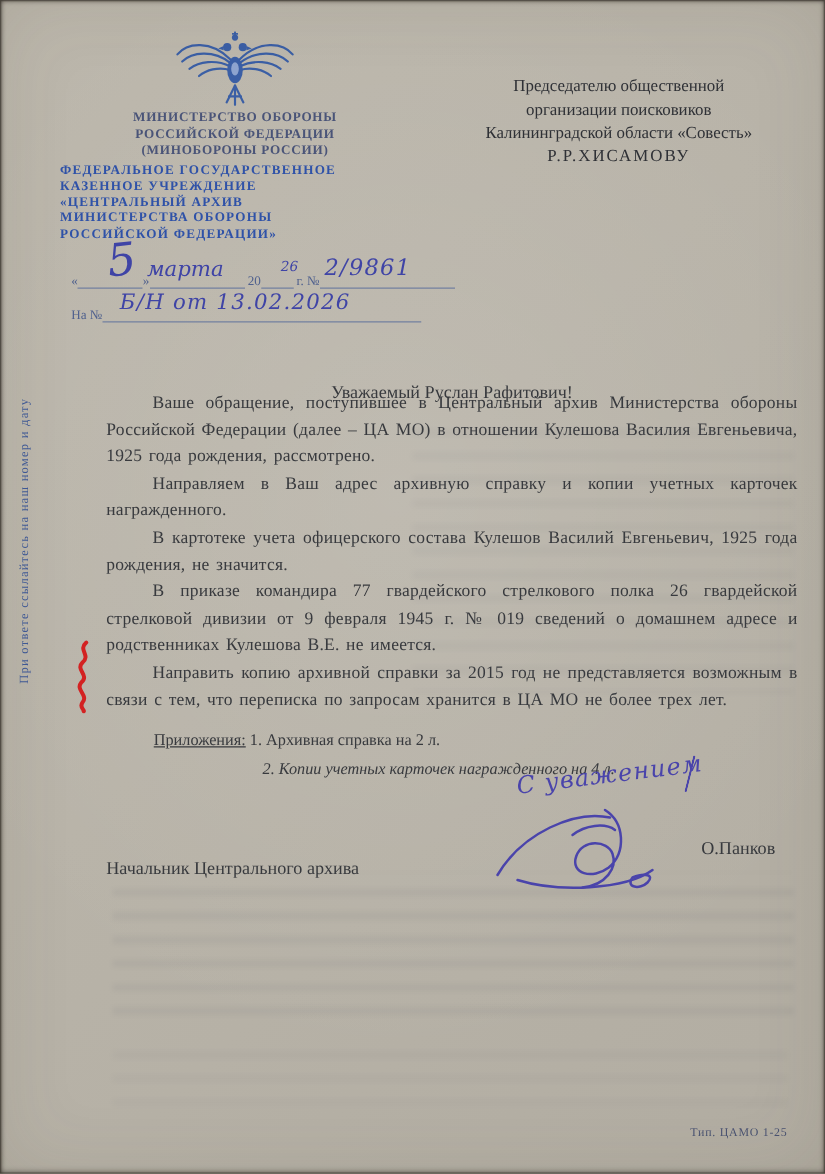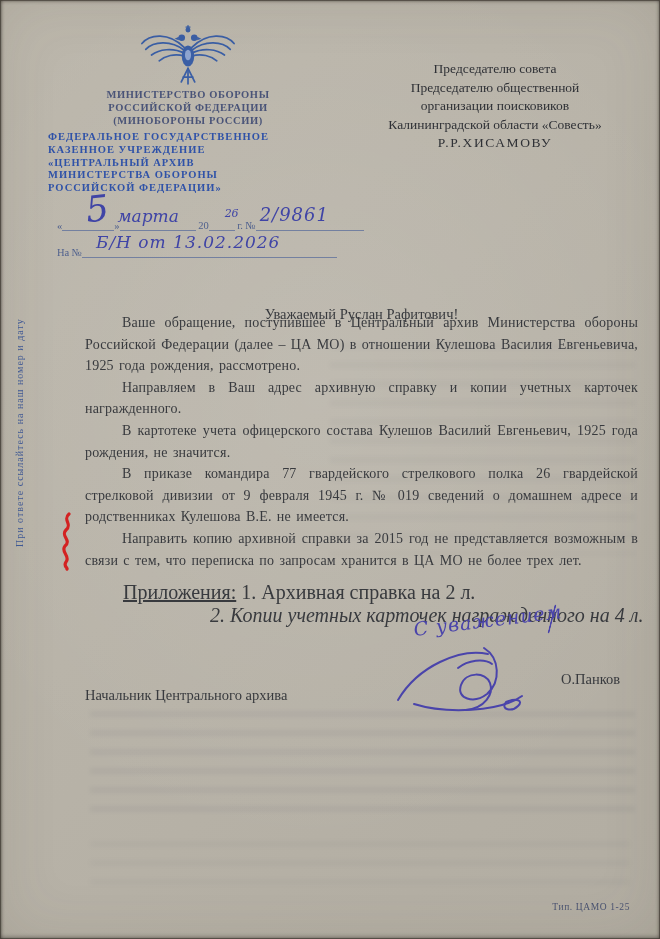--- a/index.html
+++ b/index.html
@@ -50,21 +50,21 @@
   .sidenote{position:absolute;left:14px;top:268px;height:330px;
     writing-mode:vertical-rl;transform:rotate(180deg);
     font-size:10px;color:#3f5a98;letter-spacing:1px;text-align:center;}
   
   .salutation{position:absolute;left:85px;top:286px;width:553px;text-align:center;font-size:14.5px;margin-top:20px;}
   .bodytext{position:absolute;left:85px;top:312px;width:553px;}
   .bodytext p{margin:0;text-indent:37px;text-align:justify;
     font-size:14px;line-height:21.6px;letter-spacing:.2px;word-spacing:1.5px;}
   .redmark{position:absolute;left:58px;top:511px;width:20px;height:60px;}
   
-  .attachments{position:absolute;left:123px;top:581px;font-size:20px;line-height:22.5px;}
+  .attachments{position:absolute;left:123px;top:581px;font-size:13px;line-height:22.5px;}
   .attachments .lbl{text-decoration:underline;}
   .attachments .row2{margin-left:87px;font-style:italic;}
   
   .closing{position:absolute;left:413px;top:609px;font-size:19px;transform:rotate(-7deg);
     color:#4a44ab;letter-spacing:1px;white-space:nowrap;}
   .closing-slash{position:absolute;left:551px;top:604px;height:30px;width:0;
     border-left:2px solid #4a44ab;transform:rotate(14deg);border-radius:2px;}
   .sig-title{position:absolute;left:85px;top:687px;font-size:14.5px;}
   .sig-svg{position:absolute;left:388px;top:638px;width:150px;height:84px;}
   .sig-name{position:absolute;left:561px;top:671px;font-size:14.5px;}
@@ -130,21 +130,20 @@
 
   <div class="daterow">
     <span>«</span><span class="seg" style="width:52px;position:relative;"></span><span>»</span><span class="seg" style="width:76px;position:relative;"><span class="hand hw-month">марта</span></span> <span>20</span><span class="seg" style="width:26px;position:relative;"><span class="hand hw-year">26</span></span> <span>г. №</span><span class="seg" style="width:108px;position:relative;"><span class="hand hw-num">2/9861</span></span>
   </div>
 
   <div class="refrow">
     <span>На №</span><span class="seg" style="display:inline-block;border-bottom:1px solid #7380a0;height:16px;width:255px;position:relative;vertical-align:bottom;"><span class="hand hw-ref">Б/Н  от  13.02.2026</span></span>
   </div>
 
   <div class="recipient">
-    <div>Председателю совета</div>
     <div>Председателю общественной</div>
     <div>организации поисковиков</div>
     <div>Калининградской области «Совесть»</div>
     <div class="name">Р.Р.ХИСАМОВУ</div>
   </div>
 
   <div class="sidenote">При ответе ссылайтесь на наш номер и дату</div>
 
   <div class="salutation">Уважаемый Руслан Рафитович!</div>
 

